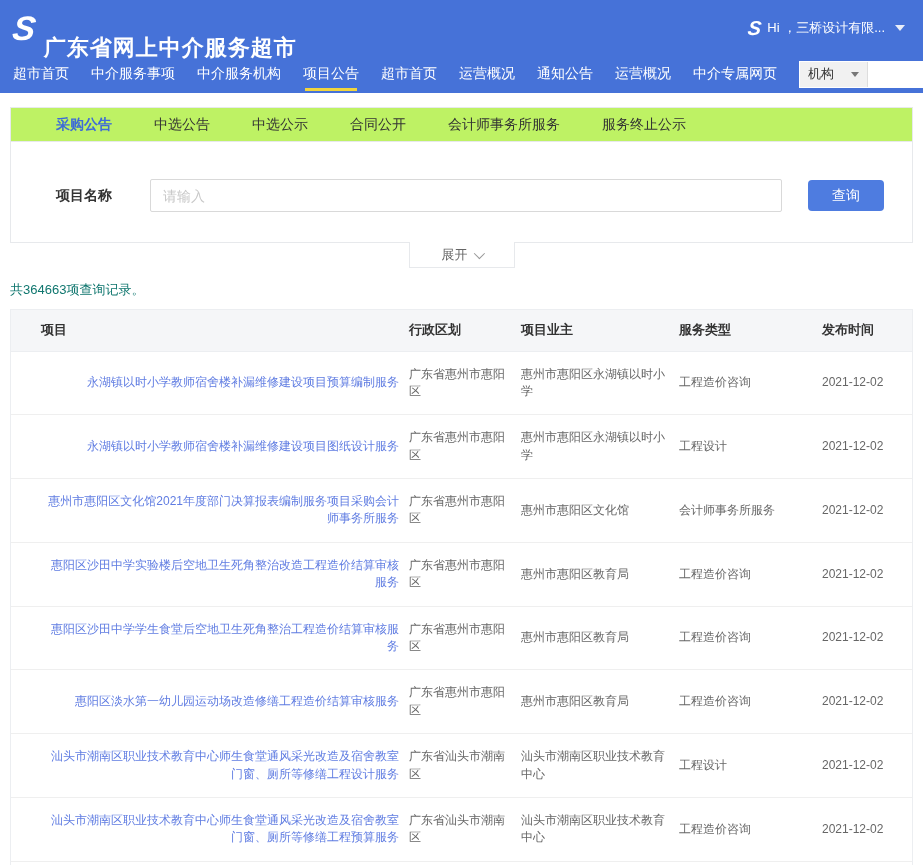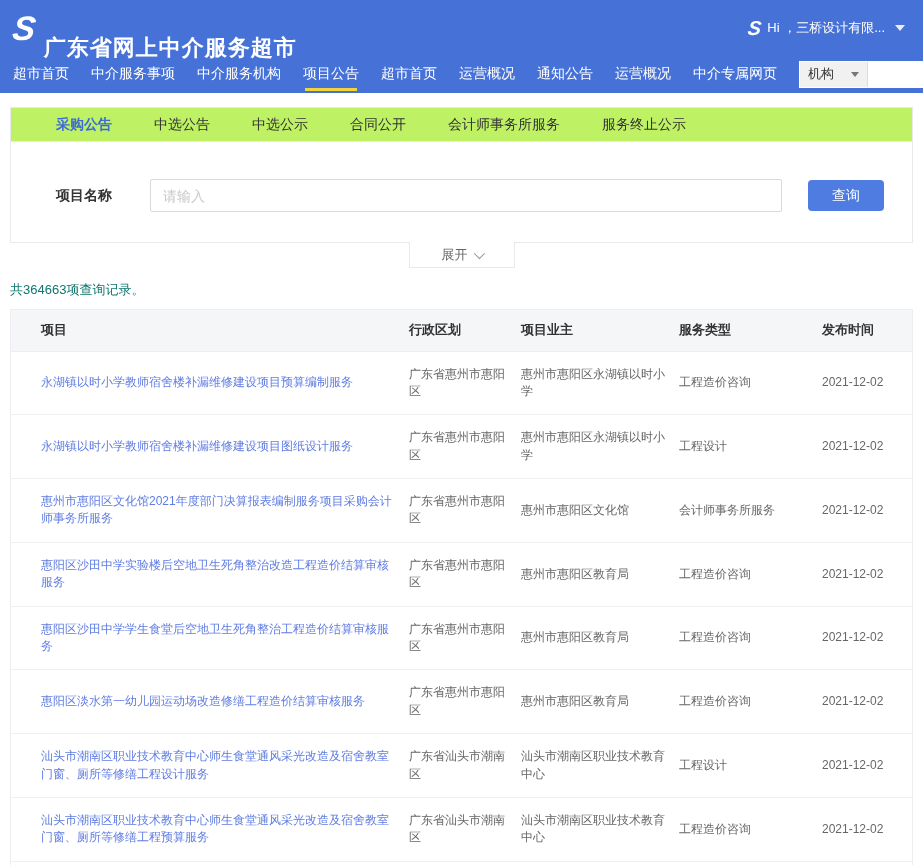--- a/index.html
+++ b/index.html
@@ -59,21 +59,21 @@
   
   .result-count { margin:38px 10px 10px; font-size:13px; color:#0f766e; }
   .table-wrap { margin:0 10px; border:1px solid #eceef1; }
   table { width:100%; border-collapse:collapse; table-layout:fixed; }
   col.c1{width:398px;} col.c2{width:112px;} col.c3{width:158px;} col.c4{width:143px;}
   thead th { background:#f5f6f8; font-size:13px; color:#333; text-align:left;
     font-weight:bold; height:41px; padding:0 8px 0 0; border-bottom:1px solid #eceef1; }
   thead th:first-child { padding-left:30px; }
   tbody td { font-size:12px; color:#666; padding:14px 10px 14px 0; vertical-align:middle;
     border-bottom:1px solid #efefef; line-height:1.45; word-break:break-all; }
-  tbody td:first-child { padding-left:30px; }
+  tbody td:first-child { padding-left:30px;text-align:right; }
   tbody tr:last-child td { border-bottom:none; }
   a.proj-link { color:#5f7ce2; text-decoration:none; cursor:pointer; }
 </style>
 </head>
 <body>
 
 <header class="topbar">
   <div class="brand">
     <span class="logo-s">S</span>
     <span class="site-title">广东省网上中介服务超市</span>

